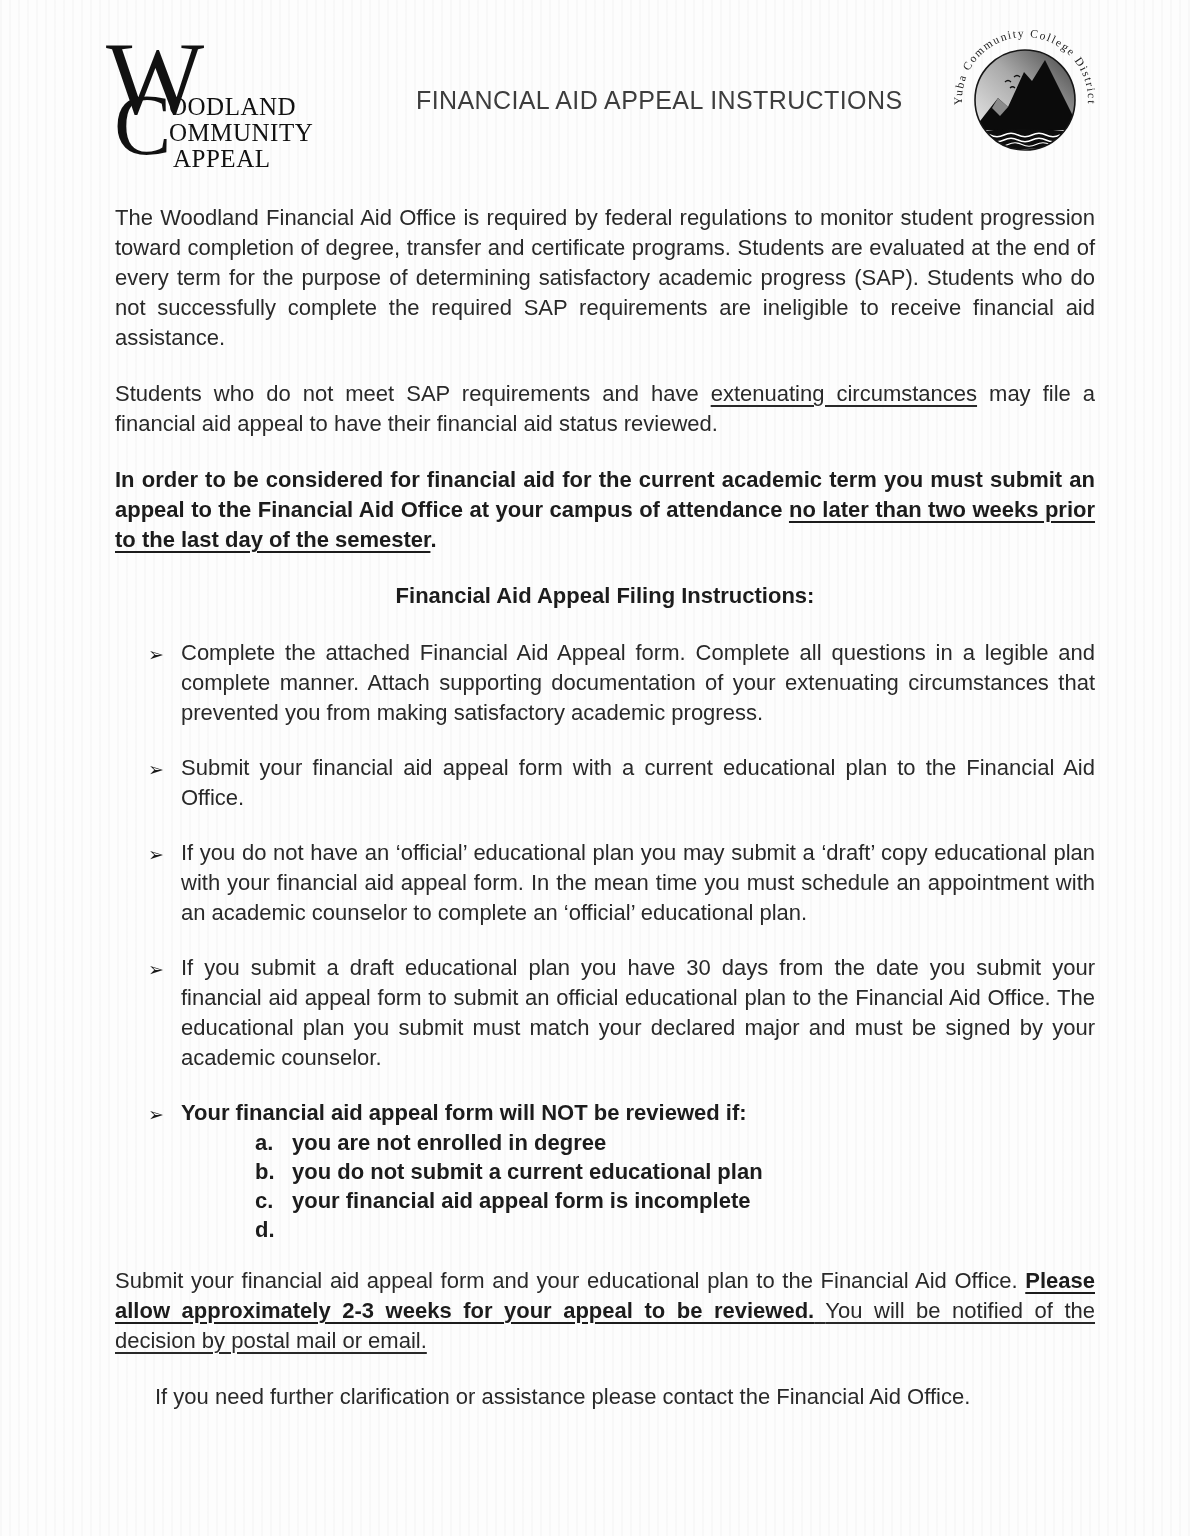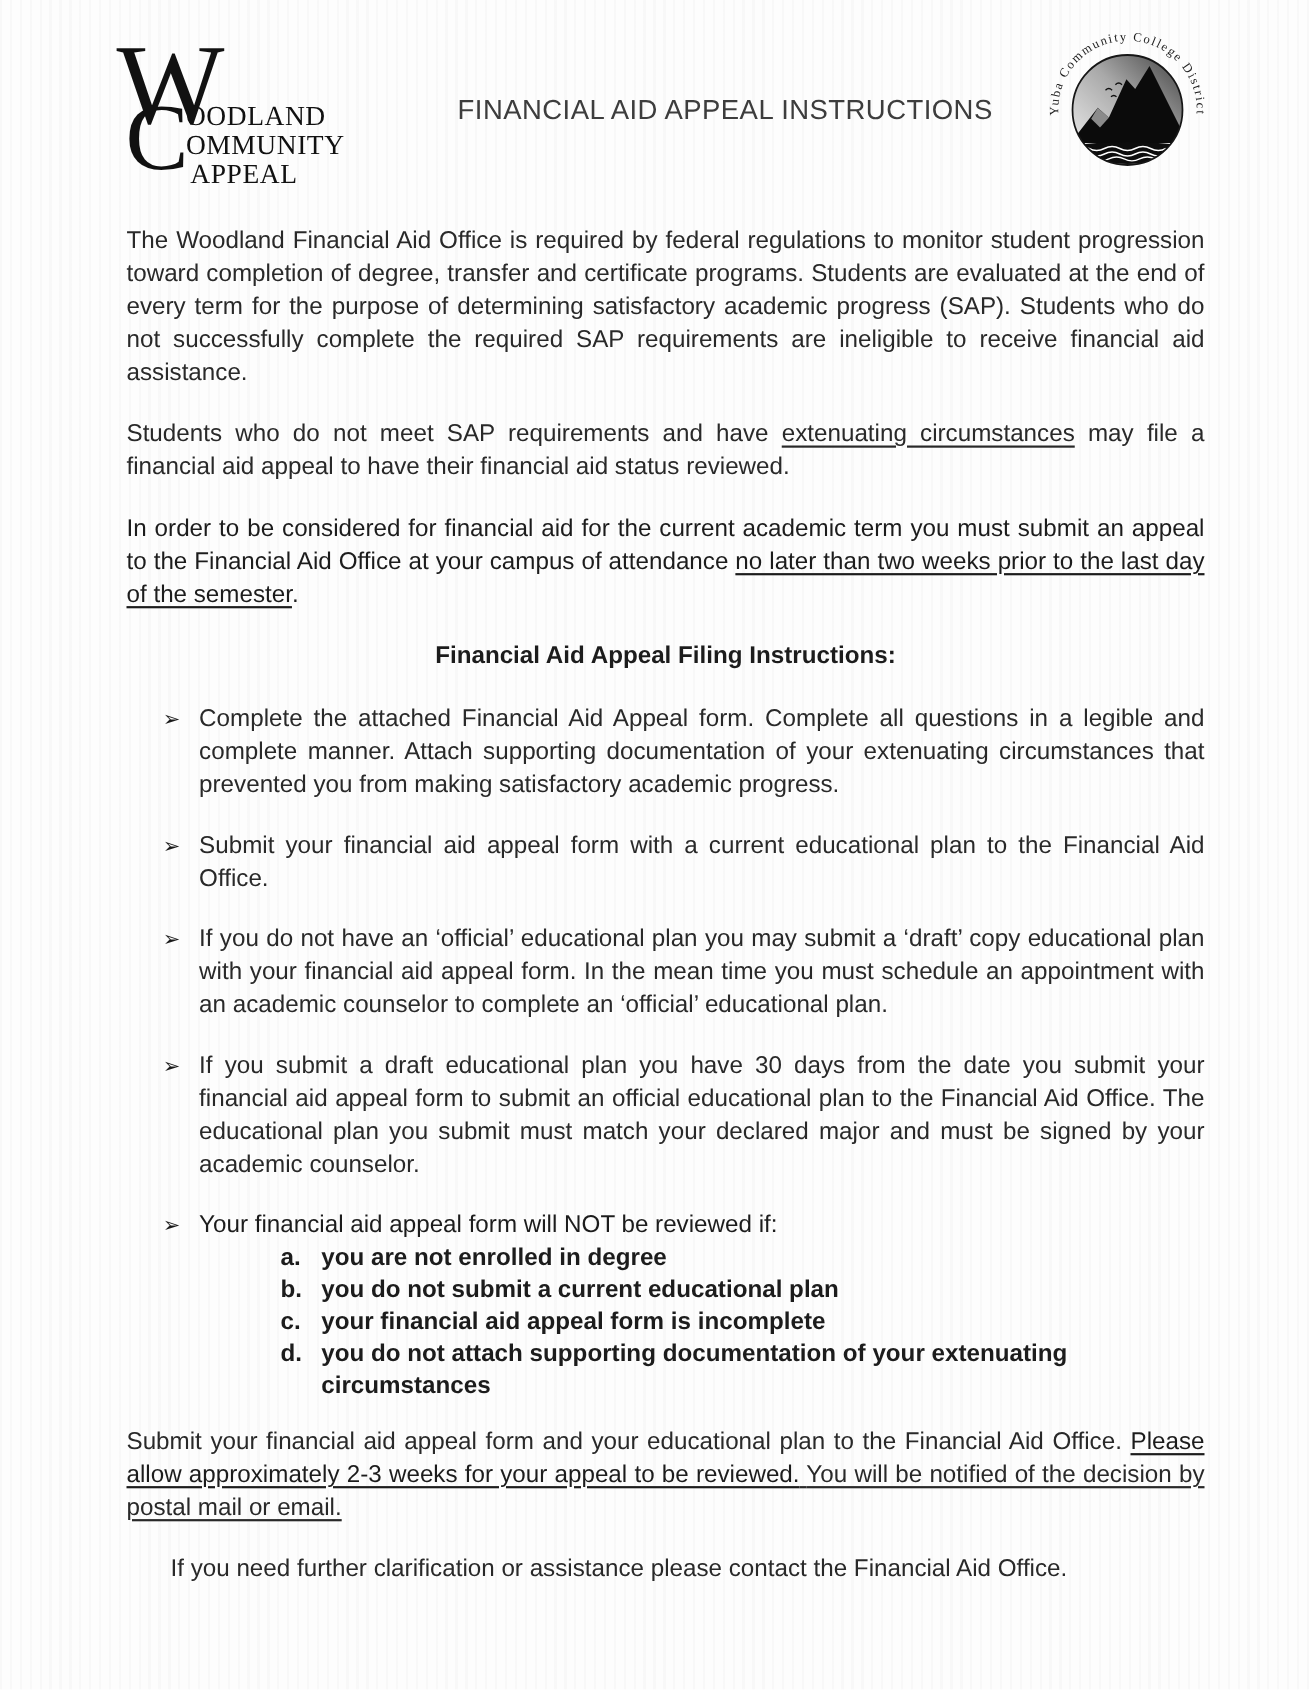--- a/index.html
+++ b/index.html
@@ -35,21 +35,21 @@
 
   .seal { position:absolute; left:950px; top:22px; width:150px; height:150px; }
 
   
   .content {
     position:absolute; left:115px; top:203px; width:980px;
     font-size:22px; line-height:30px; color:#292929;
     text-align:justify;
   }
   .para { margin-bottom:26px; }
-  .seg-bold { font-weight:400; color:#1c1c1c; }
+  .seg-bold { font-weight:700; color:#1c1c1c; }
   .seg-underline { text-decoration:underline; text-underline-offset:4px; text-decoration-thickness:1.5px; }
   .seg-bold.seg-underline { text-decoration-thickness:2px; }
 
   .section-heading {
     font-weight:700; color:#1c1c1c; margin-bottom:27px; text-align:center;
   }
 
   .bullet { position:relative; padding-left:66px; margin-bottom:25px; }
   .bullet-marker {
     position:absolute; left:33px; top:1px;
@@ -146,21 +146,20 @@
         <div class="sub-item">
           <span class="sub-label">b.</span>
           <span>you do not submit a current educational plan</span>
         </div>
         <div class="sub-item">
           <span class="sub-label">c.</span>
           <span>your financial aid appeal form is incomplete</span>
         </div>
         <div class="sub-item">
           <span class="sub-label">d.</span>
-          <span>you do not attach supporting documentation of your extenuating circumstances</span>
         </div>
       </div>
     </div>
 
     <div class="closing">
       <p class="para"><span>Submit your financial aid appeal form and your educational plan to the Financial Aid Office. </span><span class="seg-bold seg-underline">Please allow approximately 2-3 weeks for your appeal to be reviewed.</span><span class="seg-underline"> </span><span class="seg-underline">You will be notified of the decision by postal mail or email.</span></p>
       <p class="para"><span>If you need further clarification or assistance please contact the Financial Aid Office.</span></p>
     </div>
 
   </div>

